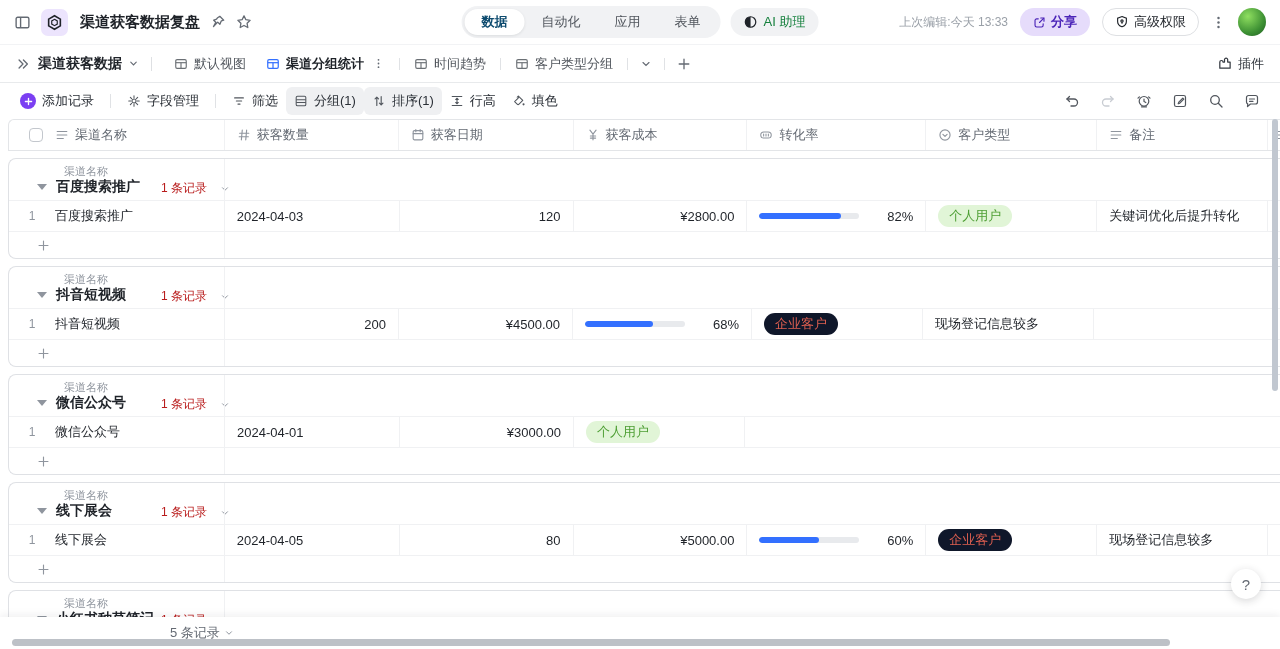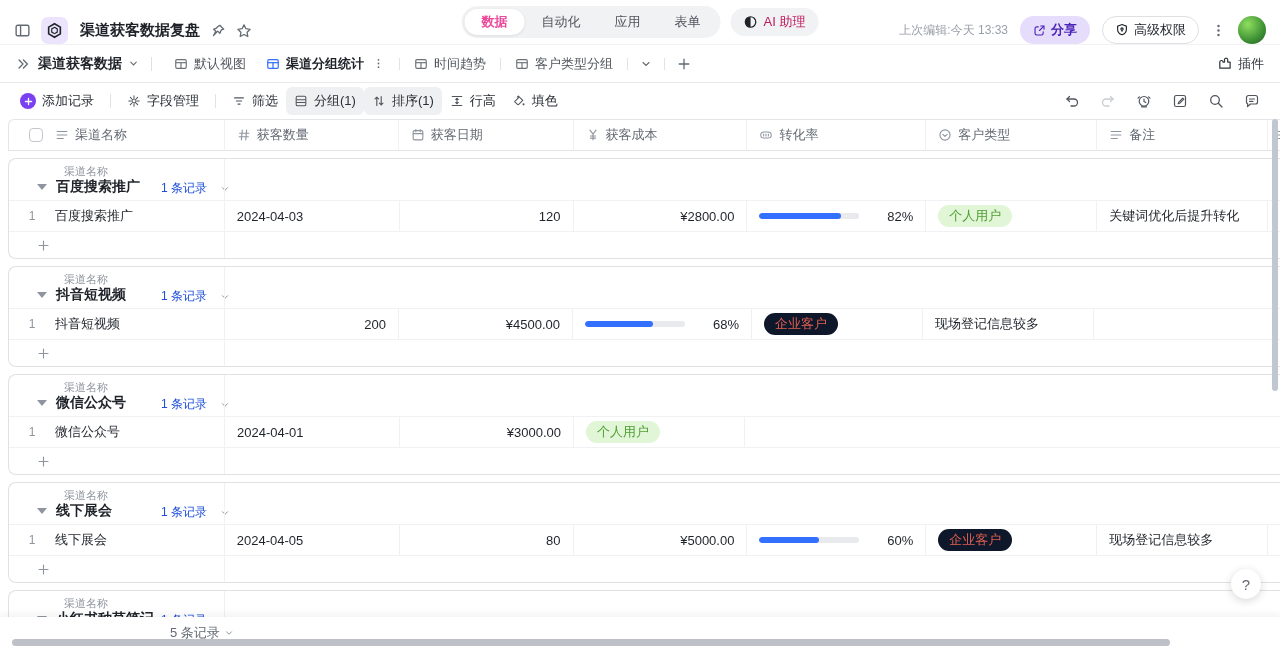--- a/index.html
+++ b/index.html
@@ -1,35 +1,35 @@
 <!DOCTYPE html>
 <html><head>
 <meta charset="utf-8">
 <style>
   * { margin:0; padding:0; box-sizing:border-box; }
   html,body { width:1280px; height:649px; overflow:hidden; background:#fff;
     font-family:"Liberation Sans","DejaVu Sans",sans-serif; color:#1f2329; }
   svg { display:block; }
 
   
-  .topbar { height:45px; display:flex; align-items:flex-end; padding:0 14px;
+  .topbar { height:45px; display:flex; align-items:center; padding:0 14px;
     position:relative; border-bottom:1px solid #f2f3f5; }
   .tb-left { display:flex; align-items:center; gap:10px; }
   .icon-btn { display:flex; align-items:center; justify-content:center; cursor:pointer; }
   .logo { width:27px; height:27px; border-radius:7px; background:#ece4fd;
     display:flex; align-items:center; justify-content:center; }
   .doc-title { font-size:15px; font-weight:700; margin-left:2px; }
   .tb-center { position:absolute; left:50%; top:50%; transform:translate(-50%,-50%);
     display:flex; align-items:center; gap:10px; }
   .seg { background:#f1f2f4; border-radius:17px; padding:3px; display:flex; }
   .seg-item { padding:4px 17px; border-radius:14px; font-size:13px; color:#51565d; cursor:pointer; }
-  .seg-item.active { background:#fff; color:#ec4899; font-weight:700;
+  .seg-item.active { background:#fff; color:#0c4a6e; font-weight:700;
     box-shadow:0 1px 3px rgba(31,35,41,.1); }
   .ai-pill { background:#f1f2f4; border-radius:16px; padding:5px 13px; display:flex;
-    align-items:center; gap:6px; font-size:13px; color:#be185d; cursor:pointer; }
+    align-items:center; gap:6px; font-size:13px; color:#15803d; cursor:pointer; }
   .tb-right { margin-left:auto; display:flex; align-items:center; gap:12px; }
   .last-edited { font-size:12px; color:#9aa0a8; }
   .share-btn { background:#e6dcfb; color:#4b24b8; border-radius:15px; padding:5px 13px;
     font-size:13px; font-weight:600; display:flex; align-items:center; gap:5px; cursor:pointer; }
   .perm-btn { background:#fff; border:1px solid #dee0e3; border-radius:15px; padding:4px 12px;
     font-size:13px; display:flex; align-items:center; gap:5px; cursor:pointer; }
   .avatar { width:28px; height:28px; border-radius:50%;
     background:radial-gradient(circle at 35% 30%, #8fdf60, #3c8f33 62%, #1f5c22); cursor:pointer; }
 
   
@@ -74,21 +74,21 @@
     border:1px solid #dfe1e5; border-right:none; border-radius:8px 0 0 8px; }
   .gcard.partial { height:27px; overflow:hidden; border-bottom:none; border-radius:8px 0 0 0; }
   .ghead { height:42px; position:relative; border-bottom:1px solid #f0f1f3; cursor:pointer; }
   .ghead::after { content:""; position:absolute; left:215px; top:0; bottom:0;
     border-left:1px solid #f0f1f3; }
   .gfield { position:absolute; top:5px; left:55px; font-size:11px; color:#8f959e; }
   .gtitle { position:absolute; top:19px; left:28px; display:flex; align-items:center; }
   .gcaret { width:0; height:0; border-left:5px solid transparent; border-right:5px solid transparent;
     border-top:6px solid #8f959e; margin-right:9px; cursor:pointer; }
   .gname { font-size:14px; font-weight:700; }
-  .gcount { position:absolute; top:21px; left:152px; font-size:12px; color:#1d4ed8;
+  .gcount { position:absolute; top:21px; left:152px; font-size:12px; color:#b91c1c;
     display:flex; align-items:center; gap:13px; cursor:pointer;justify-content:space-between; }
   .grow { display:flex; height:31px; border-bottom:1px solid #f0f1f3; }
   .c { display:flex; align-items:center; font-size:13px; color:#1f2329;
     border-right:1px solid #f0f1f3; padding:0 12px; overflow:hidden; white-space:nowrap; }
   .c.name { padding:0; }
   .rownum { width:46px; text-align:center; font-size:12px; color:#8f959e; flex:none; }
   .c.num { justify-content:flex-end; }
   .c.last { border-right:none; }
   .track { width:100px; height:6px; border-radius:3px; background:#e8eaed; overflow:hidden; flex:none; }
   .fill { display:block; height:100%; background:#3370ff; border-radius:3px; }

